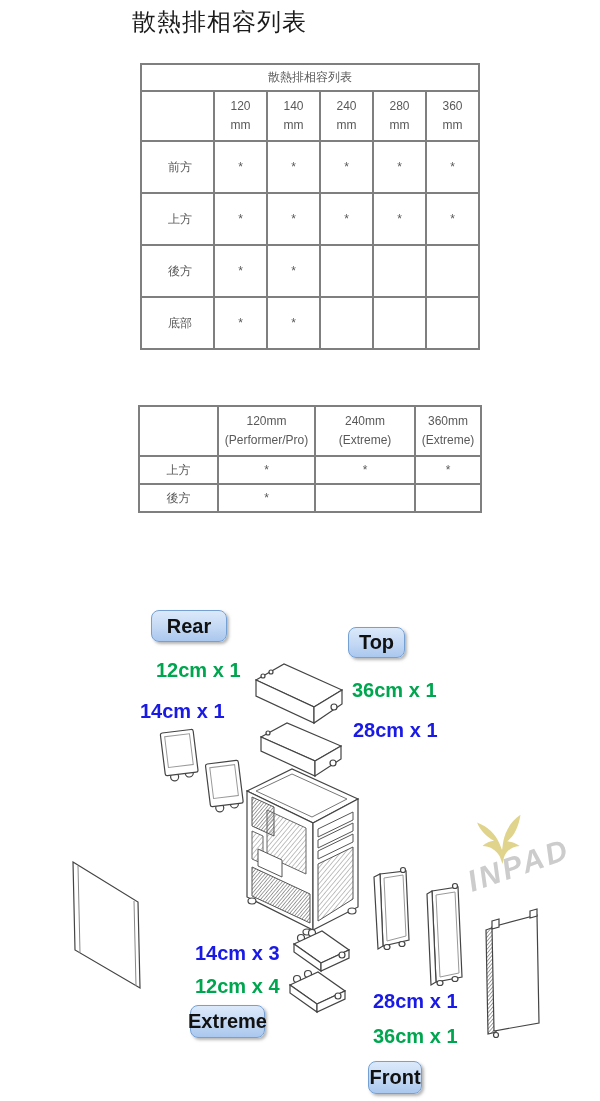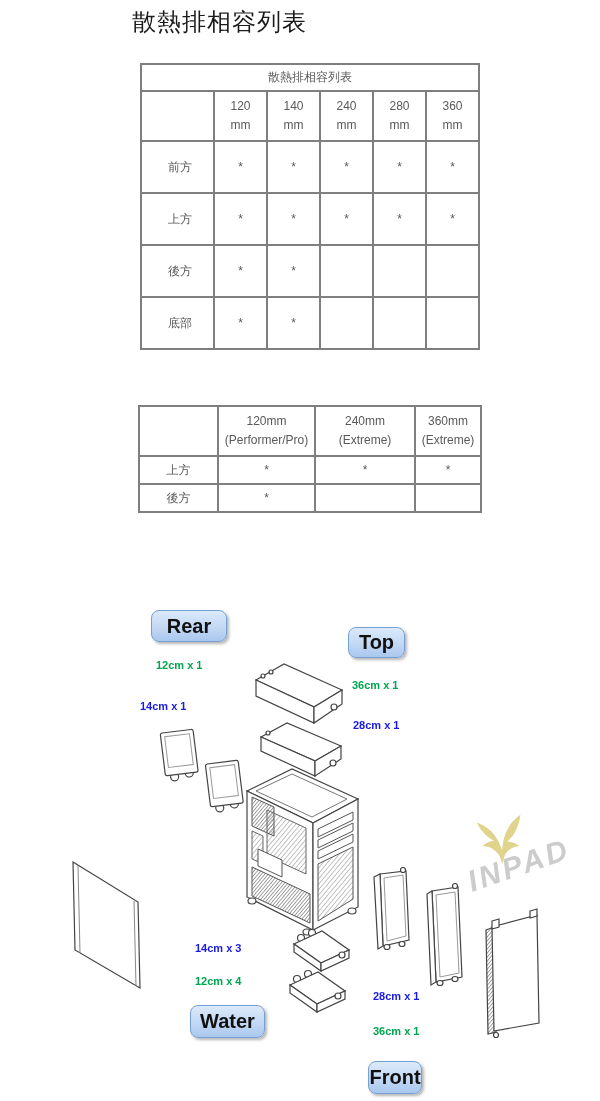--- a/index.html
+++ b/index.html
@@ -25,21 +25,21 @@
   .btn{position:absolute;display:flex;align-items:center;justify-content:center;
        border:1px solid #74a0d4;border-radius:8px;
        background:linear-gradient(to bottom,#dce9fa 0%,#c3d8f4 55%,#aac7ee 100%);
        box-shadow:2px 2px 3px rgba(110,110,110,.5);
        font-weight:bold;font-size:20px;color:#111;}
   .btn-rear{left:151px;top:610px;width:74px;height:30px;}
   .btn-top{left:348px;top:627px;width:55px;height:29px;}
   .btn-bottom{left:190px;top:1005px;width:73px;height:31px;}
   .btn-front{left:368px;top:1061px;width:52px;height:31px;}
 
-  .lbl{position:absolute;font-weight:bold;font-size:11px;white-space:nowrap;}
+  .lbl{position:absolute;font-weight:bold;font-size:20px;white-space:nowrap;}
   .lbl.green{color:#00a64f;}
   .lbl.blue{color:#1a1ae6;}
   .lbl-rear-green{left:156px;top:659px;}
   .lbl-rear-blue{left:140px;top:700px;}
   .lbl-top-green{left:352px;top:679px;}
   .lbl-top-blue{left:353px;top:719px;}
   .lbl-bottom-blue{left:195px;top:942px;}
   .lbl-bottom-green{left:195px;top:975px;}
   .lbl-front-blue{left:373px;top:990px;}
   .lbl-front-green{left:373px;top:1025px;}
@@ -251,21 +251,21 @@
                  C512,843 516,845 519,848 C511,848 505,851 502,858
                  L500,864 L498,856 C495,849 489,845 482,844
                  C486,841 490,840 494,840 C487,835 481,828 479,820 Z"></path>
       </g>
       <text x="472" y="892" transform="rotate(-19 472 892)" font-family="Liberation Sans, sans-serif" font-size="30" font-weight="bold" font-style="italic" fill="#cccccc" letter-spacing="3">INPAD</text>
     </g>
   </svg>
 
   <div class="btn btn-rear">Rear</div>
   <div class="btn btn-top">Top</div>
-  <div class="btn btn-bottom">Water</div>
+  <div class="btn btn-bottom">Extreme</div>
   <div class="btn btn-front">Front</div>
 
   <div class="lbl green lbl-rear-green">12cm x 1</div>
   <div class="lbl blue lbl-rear-blue">14cm x 1</div>
   <div class="lbl green lbl-top-green">36cm x 1</div>
   <div class="lbl blue lbl-top-blue">28cm x 1</div>
   <div class="lbl blue lbl-bottom-blue">14cm x 3</div>
   <div class="lbl green lbl-bottom-green">12cm x 4</div>
   <div class="lbl blue lbl-front-blue">28cm x 1</div>
   <div class="lbl green lbl-front-green">36cm x 1</div>

